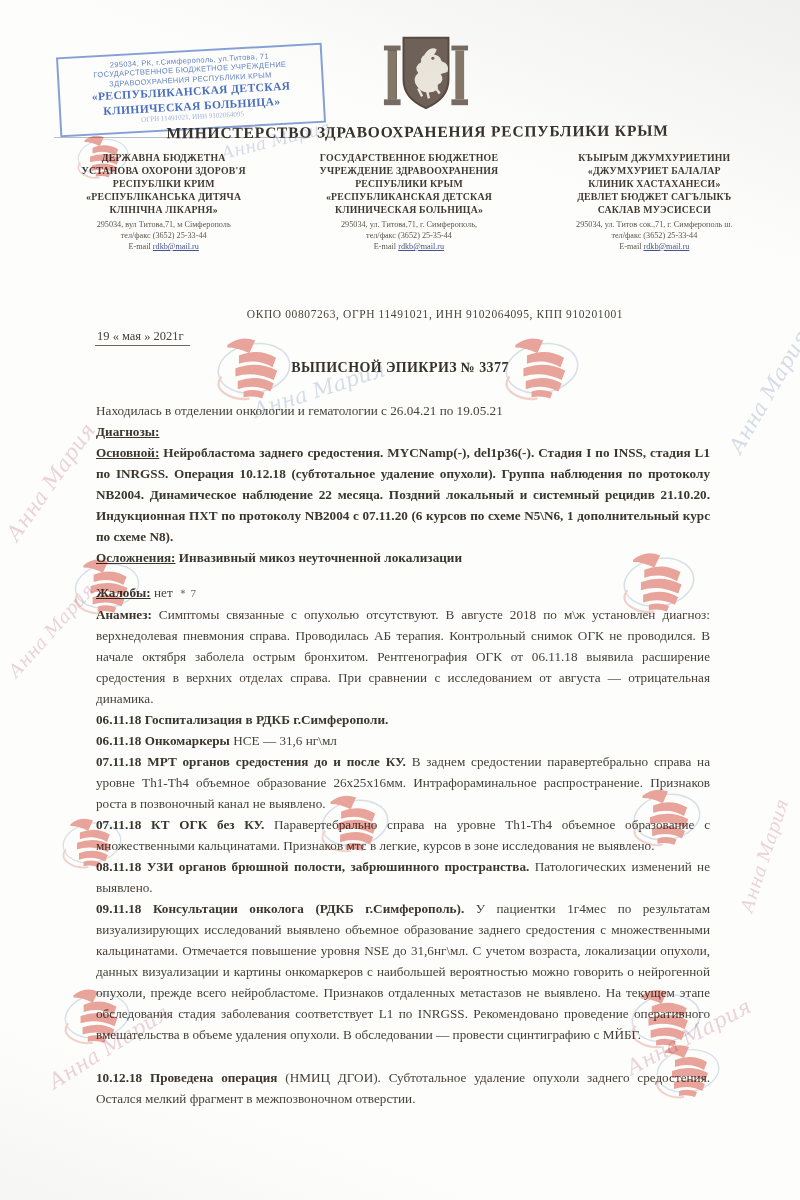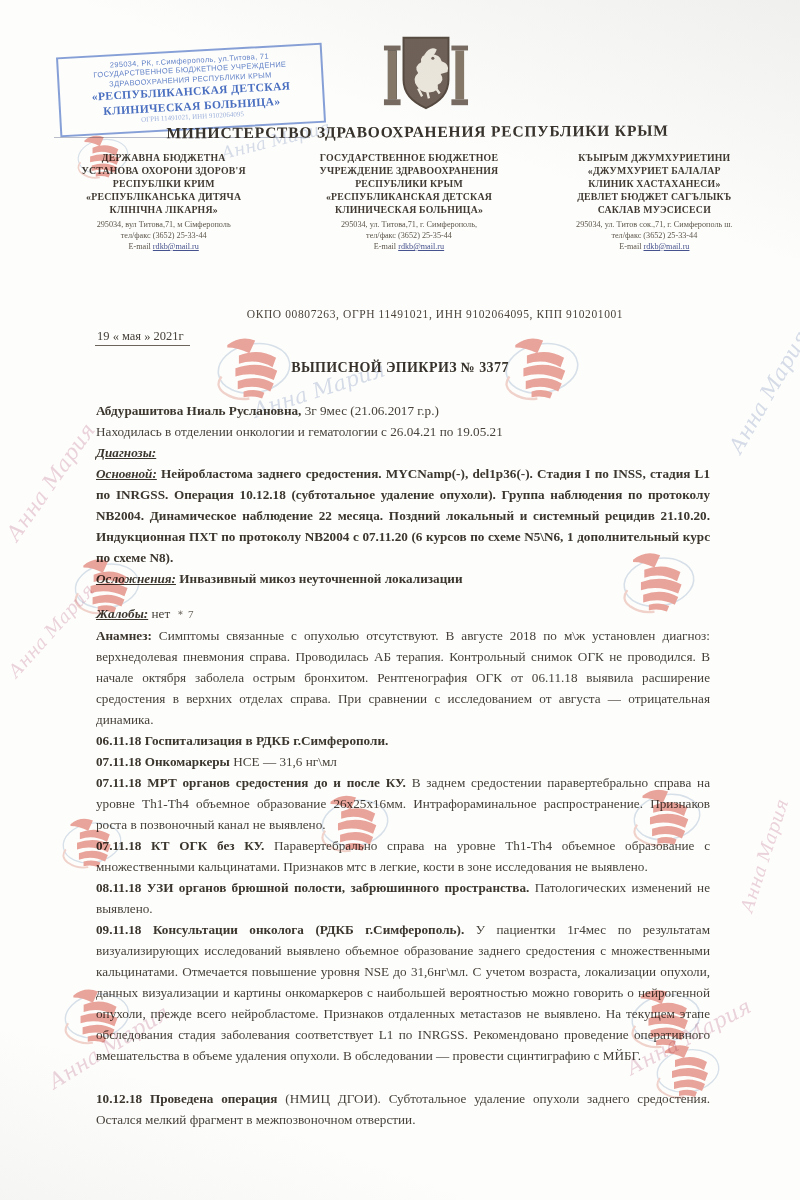--- a/index.html
+++ b/index.html
@@ -30,21 +30,21 @@
     letter-spacing:.6px;color:#4a443c;}
   .date-line{position:absolute;top:329px;left:95px;font-size:12.5px;color:#46413a;border-bottom:1px solid #6b655c;
     padding:0 6px 1px 2px;}
   .doc-title{position:absolute;top:360px;left:100px;right:100px;text-align:center;font-weight:bold;
     font-size:14px;letter-spacing:.4px;color:#36312a;}
   
   .body-text{position:absolute;top:400px;left:96px;right:90px;font-size:13.2px;line-height:21px;
     text-align:justify;color:#46413a;z-index:1;}
   .body-text p{margin:0;}
   .b{font-weight:bold;color:#3b362e;}
-  .u{text-decoration:underline;font-style:italic;}
+  .u{text-decoration:underline;}
   .gap-top{margin-top:14px!important;}
   .gap-top-lg{margin-top:22px!important;}
   .jot{color:#6b655c;font-size:11px;letter-spacing:2px;}
   
   .wm{position:absolute;z-index:2;pointer-events:none;mix-blend-mode:multiply;opacity:.55;}
   .wm svg{display:block;width:100%;height:100%;}
   .wm-script{position:absolute;z-index:0;pointer-events:none;font-family:"DejaVu Serif",serif;font-style:italic;
     font-size:21px;color:#d9a8bc;opacity:.5;white-space:nowrap;}
   .wm-script.blue{color:#aebbd4;}
 </style>
@@ -147,33 +147,32 @@
         </div>
       </div>
     </div>
   </div>
 
   <div class="reg-line">ОКПО  00807263,  ОГРН 11491021,  ИНН  9102064095,  КПП  910201001</div>
   <div class="date-line">19  « мая » 2021г</div>
   <div class="doc-title">ВЫПИСНОЙ ЭПИКРИЗ № 3377</div>
 
   <div class="body-text">
-    <p><span class="b">Абдурашитова Ниаль Руслановна,</span><span> 3г 9мес (21.06.2017 г.р.)</span></p>
     <p>Находилась в отделении онкологии и гематологии с 26.04.21 по 19.05.21</p>
     <p><span class="b u">Диагнозы:</span></p>
     <p class="b"><span class="u">Основной:</span><span> Нейробластома заднего средостения. MYCNamp(-), del1p36(-). Стадия I по INSS, стадия L1 по INRGSS. Операция 10.12.18 (субтотальное удаление опухоли). Группа наблюдения по протоколу NB2004. Динамическое наблюдение 22 месяца. Поздний локальный и системный рецидив 21.10.20. Индукционная ПХТ по протоколу NB2004 с 07.11.20 (6 курсов по схеме N5\N6, 1 дополнительный курс по схеме N8).</span></p>
     <p class="b"><span class="u">Осложнения:</span><span> Инвазивный микоз неуточненной локализации</span></p>
 
     <p class="gap-top"><span class="b u">Жалобы:</span><span> нет</span><span class="jot">  ＊7</span></p>
     <p><span class="b">Анамнез:</span><span> Симптомы связанные с опухолью отсутствуют. В августе 2018 по м\ж установлен диагноз: верхнедолевая пневмония справа. Проводилась АБ терапия. Контрольный снимок ОГК не проводился. В начале октября заболела острым бронхитом. Рентгенография ОГК от 06.11.18 выявила расширение средостения в верхних отделах справа. При сравнении с исследованием от августа — отрицательная динамика.</span></p>
 
     <p><span class="b">06.11.18 Госпитализация в РДКБ г.Симферополи.</span><span></span></p>
-    <p><span class="b">07.11.18 Онкомаркеры</span><span> НСЕ — 31,6 нг\мл</span></p>
+    <p><span class="b">06.11.18 Онкомаркеры</span><span> НСЕ — 31,6 нг\мл</span></p>
     <p><span class="b">07.11.18 МРТ органов средостения до и после КУ.</span><span> В заднем средостении паравертебрально справа на уровне Th1-Th4 объемное образование 26х25х16мм. Интрафораминальное распространение. Признаков роста в позвоночный канал не выявлено.</span></p>
-    <p><span class="b">07.11.18 КТ ОГК без КУ.</span><span> Паравертебрально справа на уровне Th1-Th4 объемное образование с множественными кальцинатами. Признаков мтс в легкие, кости в зоне исследования не выявлено.</span></p>
+    <p><span class="b">07.11.18 КТ ОГК без КУ.</span><span> Паравертебрально справа на уровне Th1-Th4 объемное образование с множественными кальцинатами. Признаков мтс в легкие, курсов в зоне исследования не выявлено.</span></p>
     <p><span class="b">08.11.18 УЗИ органов брюшной полости, забрюшинного пространства.</span><span> Патологических изменений не выявлено.</span></p>
     <p><span class="b">09.11.18 Консультации онколога (РДКБ г.Симферополь).</span><span> У пациентки 1г4мес по результатам визуализирующих исследований выявлено объемное образование заднего средостения с множественными кальцинатами. Отмечается повышение уровня NSE до 31,6нг\мл. С учетом возраста, локализации опухоли, данных визуализации и картины онкомаркеров с наибольшей вероятностью можно говорить о нейрогенной опухоли, прежде всего нейробластоме. Признаков отдаленных метастазов не выявлено. На текущем этапе обследования стадия заболевания соответствует L1 по INRGSS. Рекомендовано проведение оперативного вмешательства в объеме удаления опухоли. В обследовании — провести сцинтиграфию с МЙБГ.</span></p>
     <p class="gap-top-lg"><span class="b">10.12.18 Проведена операция</span><span> (НМИЦ ДГОИ). Субтотальное удаление опухоли заднего средостения. Остался мелкий фрагмент в межпозвоночном отверстии.</span></p>
   </div>
 
   <svg width="0" height="0" style="position:absolute">
     <defs>
       <g id="amlogo">
         <ellipse cx="36" cy="33" rx="31" ry="21" fill="none" stroke="#b9cade" stroke-width="1.4" transform="rotate(-10 36 33)"></ellipse>
         <path d="M13,13 q11,-9 24,-4 l-5,11 q-10,-5 -19,-5 z" fill="#d95b4c"></path>

